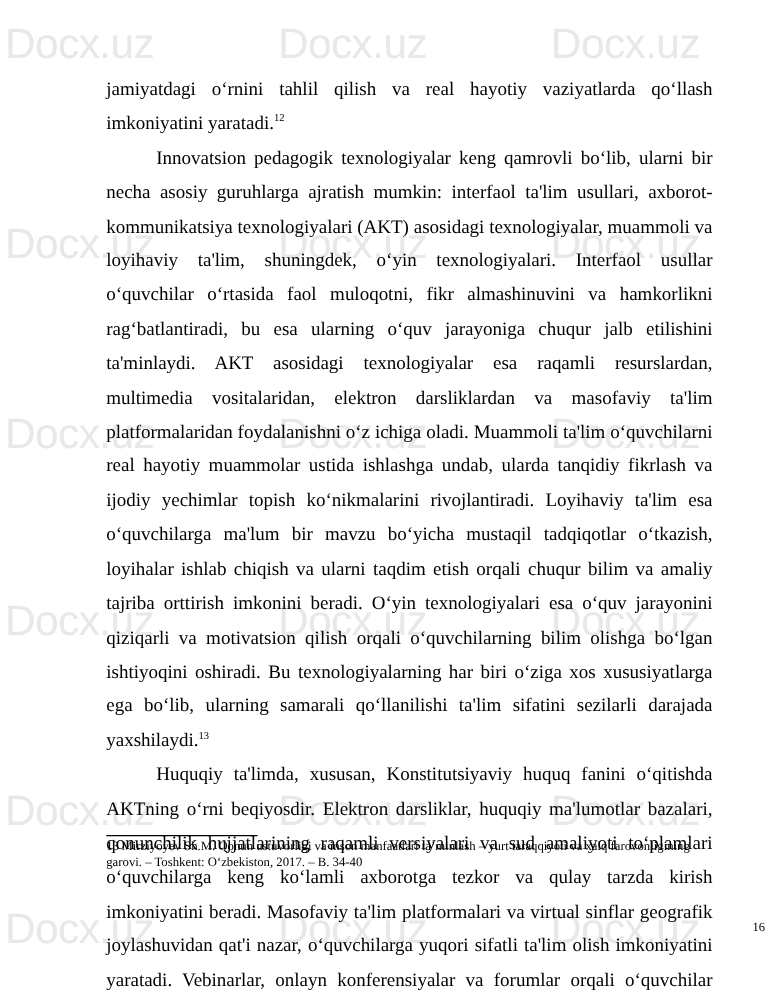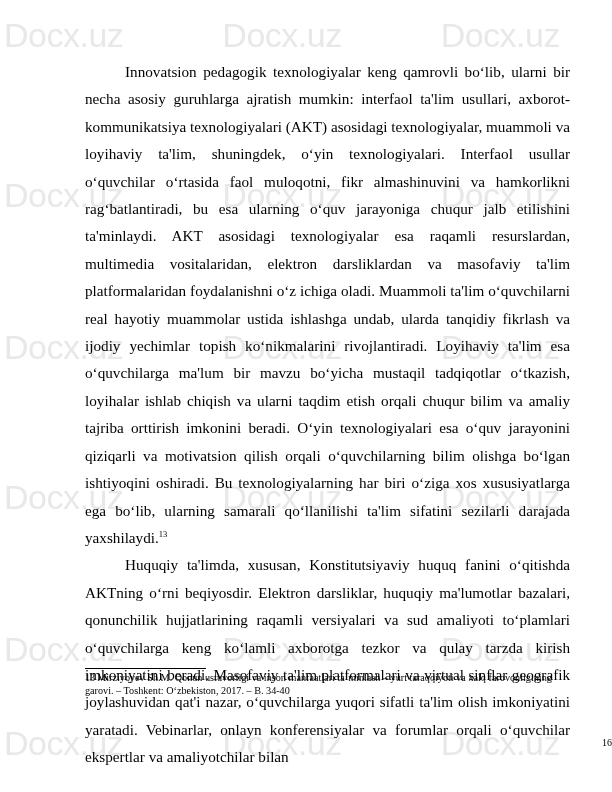--- a/index.html
+++ b/index.html
@@ -151,20 +151,21 @@
       <span class="watermark-text">Docx.uz</span>
       <span class="watermark-text">Docx.uz</span>
       <span class="watermark-text">Docx.uz</span>
     </div>
   </div>
 
   <div id="content-layer">
 
     <div id="body-text">
 
+      <p class="no-indent"><span>jamiyatdagi o‘rnini tahlil qilish va real hayotiy vaziyatlarda qo‘llash imkoniyatini yaratadi.</span><span class="fn-ref">12</span></p>
 
       <p><span>Innovatsion pedagogik texnologiyalar keng qamrovli bo‘lib, ularni bir necha asosiy guruhlarga ajratish mumkin: interfaol ta'lim usullari, axborot-kommunikatsiya texnologiyalari (AKT) asosidagi texnologiyalar, muammoli va loyihaviy ta'lim, shuningdek, o‘yin texnologiyalari. Interfaol usullar o‘quvchilar o‘rtasida faol muloqotni, fikr almashinuvini va hamkorlikni rag‘batlantiradi, bu esa ularning o‘quv jarayoniga chuqur jalb etilishini ta'minlaydi. AKT asosidagi texnologiyalar esa raqamli resurslardan, multimedia vositalaridan, elektron darsliklardan va masofaviy ta'lim platformalaridan foydalanishni o‘z ichiga oladi. Muammoli ta'lim o‘quvchilarni real hayotiy muammolar ustida ishlashga undab, ularda tanqidiy fikrlash va ijodiy yechimlar topish ko‘nikmalarini rivojlantiradi. Loyihaviy ta'lim esa o‘quvchilarga ma'lum bir mavzu bo‘yicha mustaqil tadqiqotlar o‘tkazish, loyihalar ishlab chiqish va ularni taqdim etish orqali chuqur bilim va amaliy tajriba orttirish imkonini beradi. O‘yin texnologiyalari esa o‘quv jarayonini qiziqarli va motivatsion qilish orqali o‘quvchilarning bilim olishga bo‘lgan ishtiyoqini oshiradi. Bu texnologiyalarning har biri o‘ziga xos xususiyatlarga ega bo‘lib, ularning samarali qo‘llanilishi ta'lim sifatini sezilarli darajada yaxshilaydi.</span><span class="fn-ref">13</span></p>
 
       <p><span>Huquqiy ta'limda, xususan, Konstitutsiyaviy huquq fanini o‘qitishda AKTning o‘rni beqiyosdir. Elektron darsliklar, huquqiy ma'lumotlar bazalari, qonunchilik hujjatlarining raqamli versiyalari va sud amaliyoti to‘plamlari o‘quvchilarga keng ko‘lamli axborotga tezkor va qulay tarzda kirish imkoniyatini beradi. Masofaviy ta'lim platformalari va virtual sinflar geografik joylashuvidan qat'i nazar, o‘quvchilarga yuqori sifatli ta'lim olish imkoniyatini yaratadi. Vebinarlar, onlayn konferensiyalar va forumlar orqali o‘quvchilar ekspertlar va amaliyotchilar bilan</span></p>
 
     </div>
 
     <div id="footnote-area">
       <div id="footnote-separator"></div>
       <p class="footnote"><span class="fn-num">13</span><span>Mirziyoyev Sh.M. Qonun ustuvorligi va inson manfaatlari ta’minlash – yurt taraqqiyoti va xalq farovonligining garovi. – Toshkent: O‘zbekiston, 2017. – B. 34-40</span></p>

